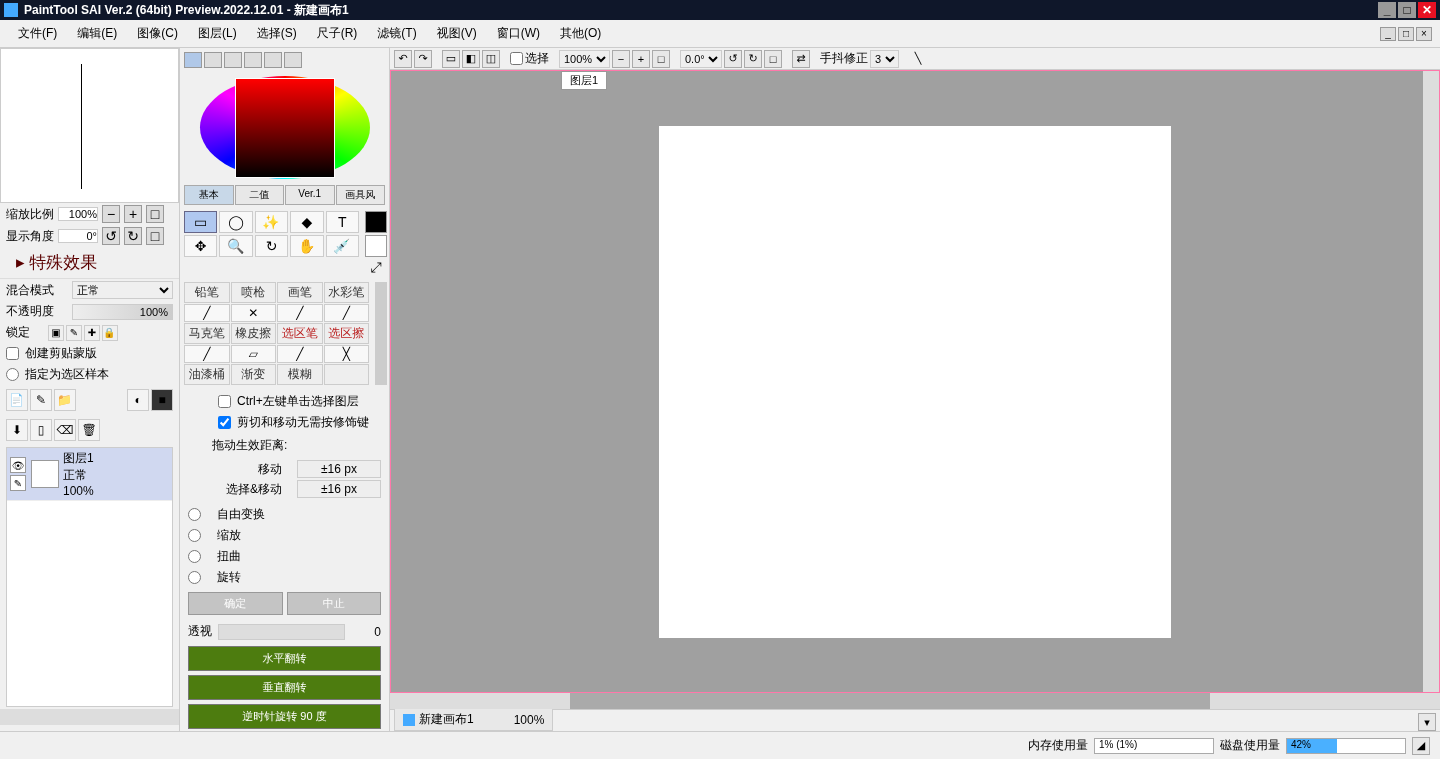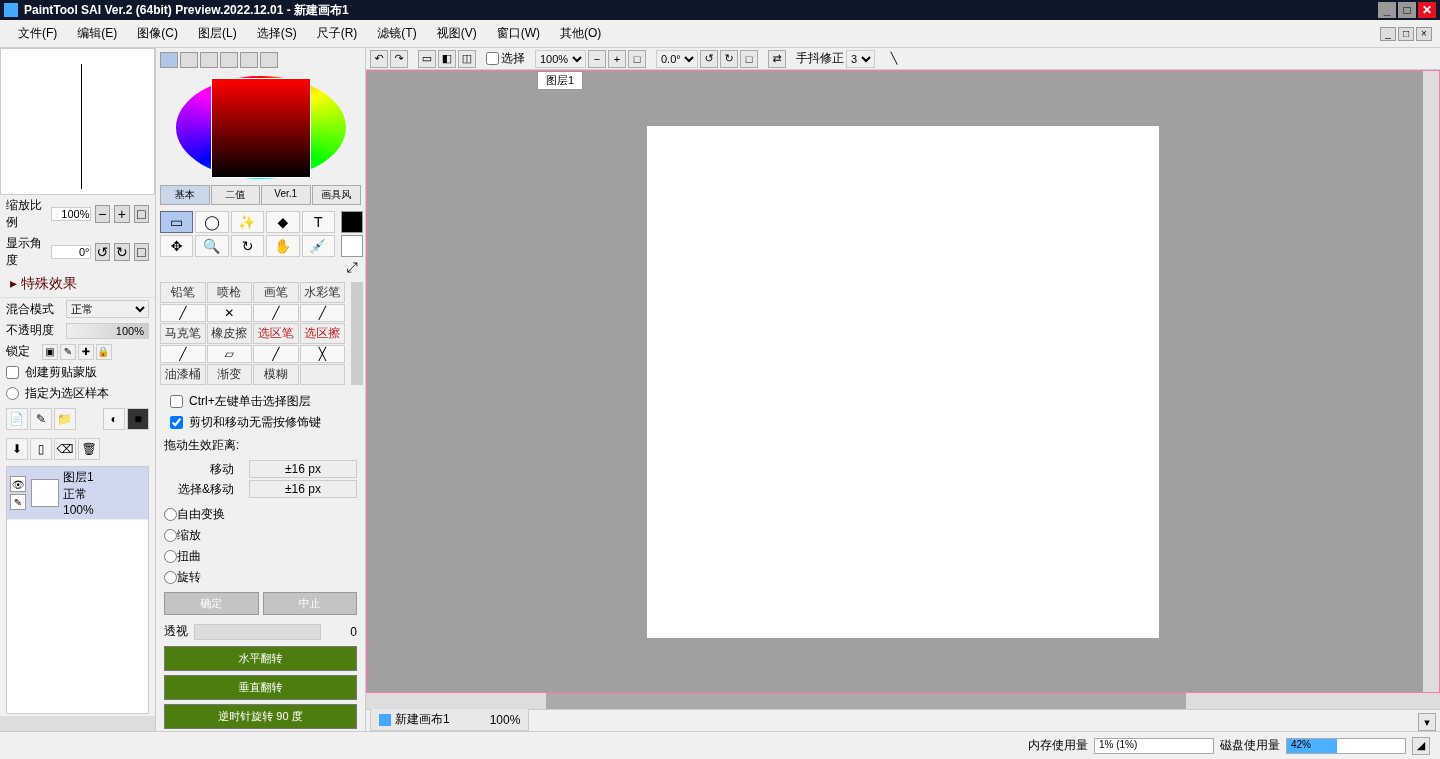--- a/index.html
+++ b/index.html
@@ -7,28 +7,28 @@
 .titlebar { height: 20px; background: #0f172a; color: #fff; display: flex; align-items: center; padding: 0 4px; font-family: "Courier New", monospace; font-size: 13px; font-weight: bold; }
 .titlebar .spacer { flex: 1; }
 .win-btns { display: flex; gap: 2px; }
 .win-btn { width: 18px; height: 16px; background: #999; color: #000; display: flex; align-items: center; justify-content: center; font-weight: bold; cursor: pointer; }
 .win-btn.close { background: #e81123; color: #fff; }
 .menubar { height: 28px; background: #f0f0f0; display: flex; align-items: center; padding: 0 8px; border-bottom: 1px solid #ccc; }
 .menubar .menu-item { padding: 4px 10px; cursor: pointer; }
 .menubar .spacer { flex: 1; }
 .small-win-btn { width: 16px; height: 14px; background: #ddd; border: 1px solid #999; margin-left: 2px; display: flex; align-items: center; justify-content: center; font-size: 10px; cursor: pointer; }
 .main { display: flex; height: 683px; background: #f0f0f0; }
-.left-panel { width: 156px; background: #f0f0f0; border-right: 1px solid #ccc; display: flex; flex-direction: column; }
+.left-panel { width: 180px; background: #f0f0f0; border-right: 1px solid #ccc; display: flex; flex-direction: column; }
 .nav-preview { height: 155px; background: #fff; border: 1px solid #ccc; position: relative; }
 .nav-line { position: absolute; left: 80px; top: 15px; width: 1px; height: 125px; background: #000; }
 .nav-controls { padding: 2px 6px; display: flex; align-items: center; gap: 4px; font-size: 11px; }
 .nav-controls input { width: 40px; text-align: right; border: 1px solid #ccc; font-size: 11px; }
 .nav-btn { width: 18px; height: 18px; border: 1px solid #999; background: #ddd; display: flex; align-items: center; justify-content: center; font-size: 14px; cursor: pointer; }
-.section-head { padding: 4px 10px; font-size: 14px; color: #5a0000; border-bottom: 1px solid #ddd; cursor: pointer; }
-.prop-row { display: flex; align-items: center; padding: 2px 6px; gap: 12px; font-size: 11px; }
+.section-head { padding: 4px 16px; font-size: 17px; color: #5a0000; border-bottom: 1px solid #ddd; cursor: pointer; }
+.prop-row { display: flex; align-items: center; padding: 2px 6px; gap: 18px; font-size: 11px; }
 .prop-row select, .prop-row input[type=text] { flex: 1; border: 1px solid #ccc; font-size: 11px; height: 18px; }
 .opacity-bar { flex: 1; height: 16px; background: linear-gradient(to right, #eee, #ccc); border: 1px solid #ccc; text-align: right; padding-right: 4px; font-size: 11px; line-height: 14px; }
 .lock-icons { display: flex; gap: 2px; }
 .lock-icon { width: 16px; height: 16px; border: 1px solid #ccc; display: flex; align-items: center; justify-content: center; font-size: 10px; cursor: pointer; }
 .check-row { padding: 2px 6px; font-size: 11px; display: flex; align-items: center; gap: 4px; }
 .check-row input[type=checkbox], .check-row input[type=radio] { margin-right: 2px; }
 .layer-toolbar { display: flex; gap: 2px; padding: 4px 6px; }
 .layer-toolbar .tbtn { width: 22px; height: 22px; border: 1px solid #ccc; background: #f4f4f4; display: flex; align-items: center; justify-content: center; cursor: pointer; font-size: 12px; }
 .layer-toolbar .spacer { flex: 1; }
 .layer-list { background: #fff; border: 1px solid #ccc; margin: 2px 6px; height: 260px; }
@@ -49,25 +49,25 @@
 .tool-slot { height: 22px; border: 1px solid #ccc; background: #f8f8f8; display: flex; align-items: center; justify-content: center; font-size: 14px; cursor: pointer; }
 .tool-slot.active { background: #b0c8f0; border-color: #668; }
 .swatch-col { display: flex; flex-direction: column; gap: 2px; padding: 4px 2px; }
 .swatch { width: 22px; height: 22px; border: 1px solid #999; cursor: pointer; }
 .swatch.black { background: #000; }
 .swatch.white { background: #fff; }
 .brush-grid { display: grid; grid-template-columns: repeat(4, 1fr); gap: 1px; padding: 2px 4px; font-size: 9px; }
 .brush-cell { border: 1px solid #ccc; background: #f8f8f8; text-align: center; padding: 1px 0; cursor: pointer; }
 .brush-cell.hdr { background: #eee; font-weight: normal; color: #333; }
 .brush-cell.blue { color: #b91c1c; }
-.tool-opts { padding: 4px 8px; font-size: 11px; }
+.tool-opts { padding: 4px 8px; font-size: 11px; margin-left: 24px; }
 .tool-opts .row { display: flex; align-items: center; gap: 15px; margin: 2px 0; }
 .tool-opts .row .lbl { width: 70px; text-align: right; }
 .tool-opts .row .val { flex: 1; background: #eee; border: 1px solid #ccc; text-align: center; padding: 1px; }
-.radio-row { display: flex; align-items: center; gap: 0; padding: 2px 8px; font-size: 11px; }
+.radio-row { display: flex; align-items: center; gap: 16px; padding: 2px 8px; font-size: 11px; }
 .btn-row { display: flex; gap: 4px; padding: 4px 8px; }
 .btn-row button { flex: 1; padding: 3px 0; border: 1px solid #999; background: #c4c4c4; font-size: 11px; cursor: pointer; color: #fff; }
 .persp-row { display: flex; align-items: center; gap: 6px; padding: 4px 8px; font-size: 11px; }
 .persp-row .bar { flex: 1; background: #ddd; border: 1px solid #ccc; height: 16px; }
 .persp-row .num { width: 30px; text-align: right; }
 .flip-btn { margin: 2px 8px; padding: 4px 0; text-align: center; background: #4d7c0f; color: #fff; border: 1px solid #777; font-size: 11px; cursor: pointer; }
 .canvas-area { flex: 1; display: flex; flex-direction: column; background: #f0f0f0; }
 .canvas-toolbar { height: 22px; border-bottom: 1px solid #ccc; display: flex; align-items: center; gap: 2px; padding: 0 4px; }
 .ctbtn { width: 18px; height: 18px; border: 1px solid #aaa; background: #e8e8e8; display: flex; align-items: center; justify-content: center; font-size: 11px; cursor: pointer; }
 .ctsep { width: 6px; }

